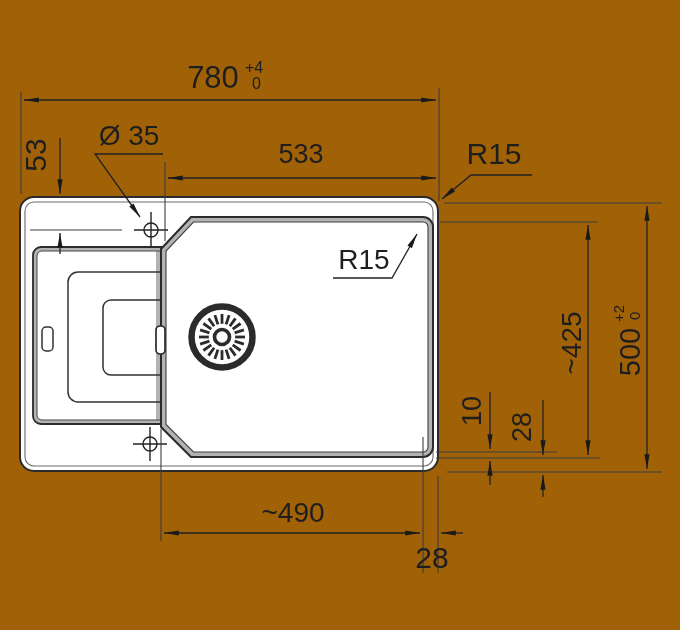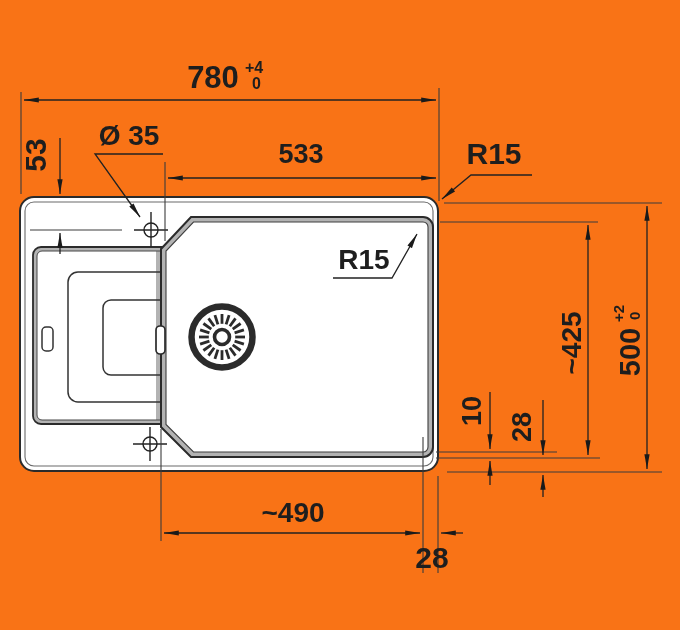--- a/index.html
+++ b/index.html
@@ -1,17 +1,17 @@
 <!DOCTYPE html>
 <html><head>
 <meta charset="utf-8">
 <style>
   html,body{margin:0;padding:0;background:#fff;}
-  .stage{width:680px;height:630px;position:relative;background:#f97316;overflow:hidden;
-         font-family:"Liberation Sans", sans-serif;font-weight:bold;}
+  .stage{width:680px;height:630px;position:relative;background:#a16207;overflow:hidden;
+         font-family:"Liberation Sans", sans-serif;}
   svg{display:block;}
   text{fill:#1e1e1e;font-family:"Liberation Sans", sans-serif;}
 </style>
 </head>
 <body>
 
 <div class="stage">
 <svg width="680" height="630" viewBox="0 0 680 630">
   <defs>
     <marker id="arr" markerWidth="16" markerHeight="6" refX="15.2" refY="3" orient="auto" markerUnits="userSpaceOnUse">

